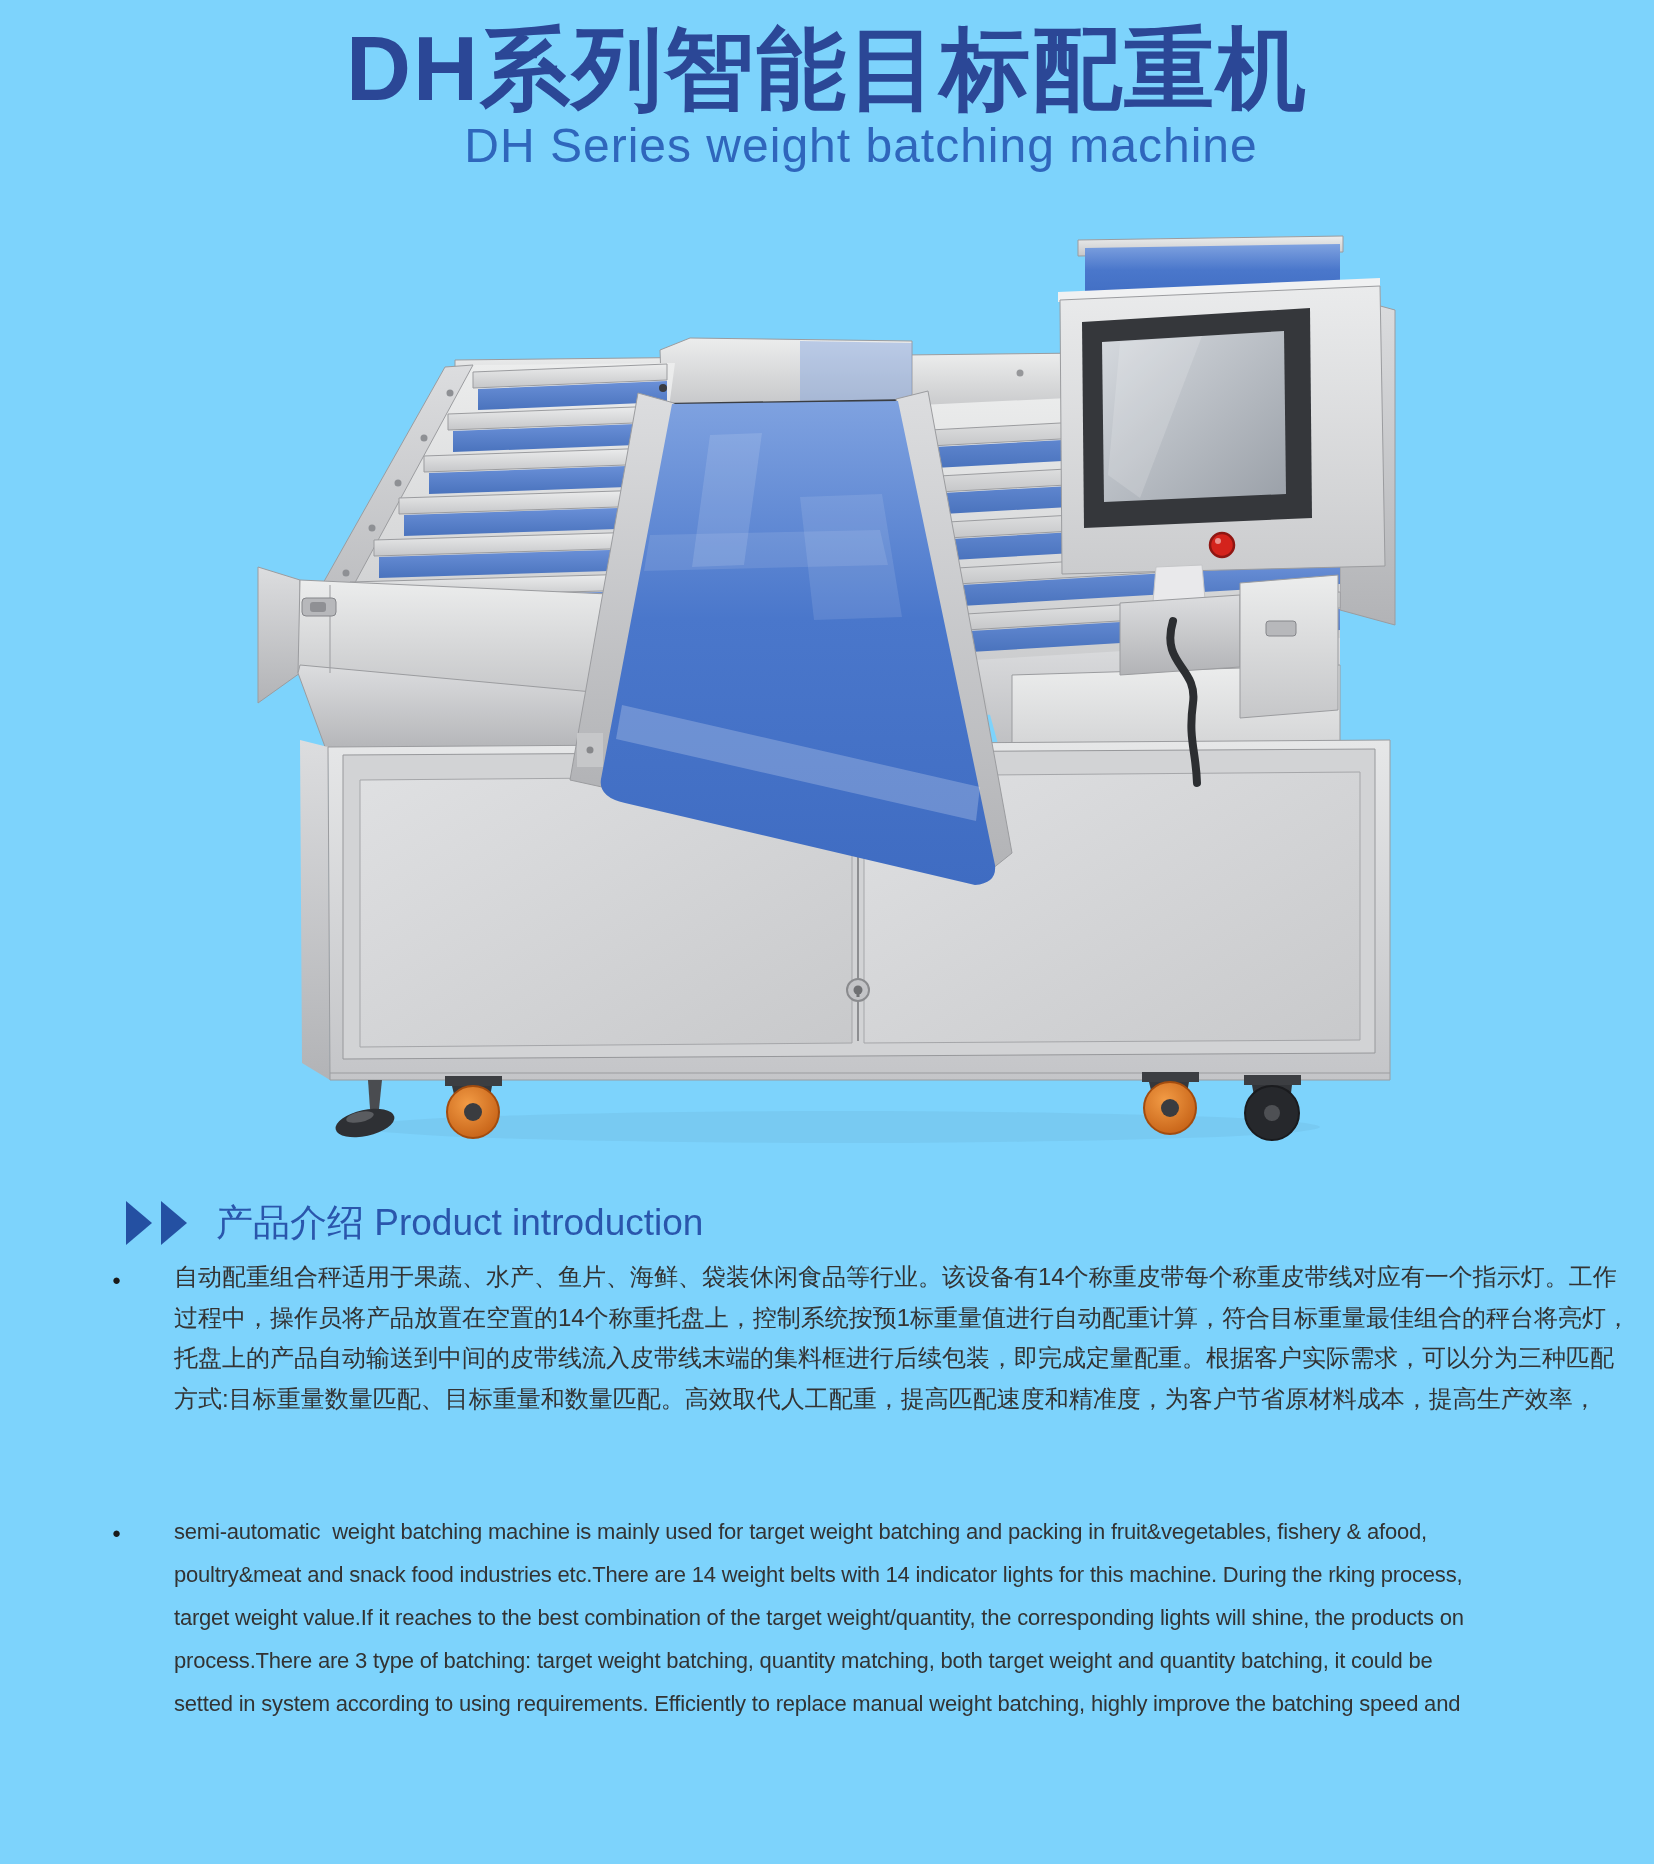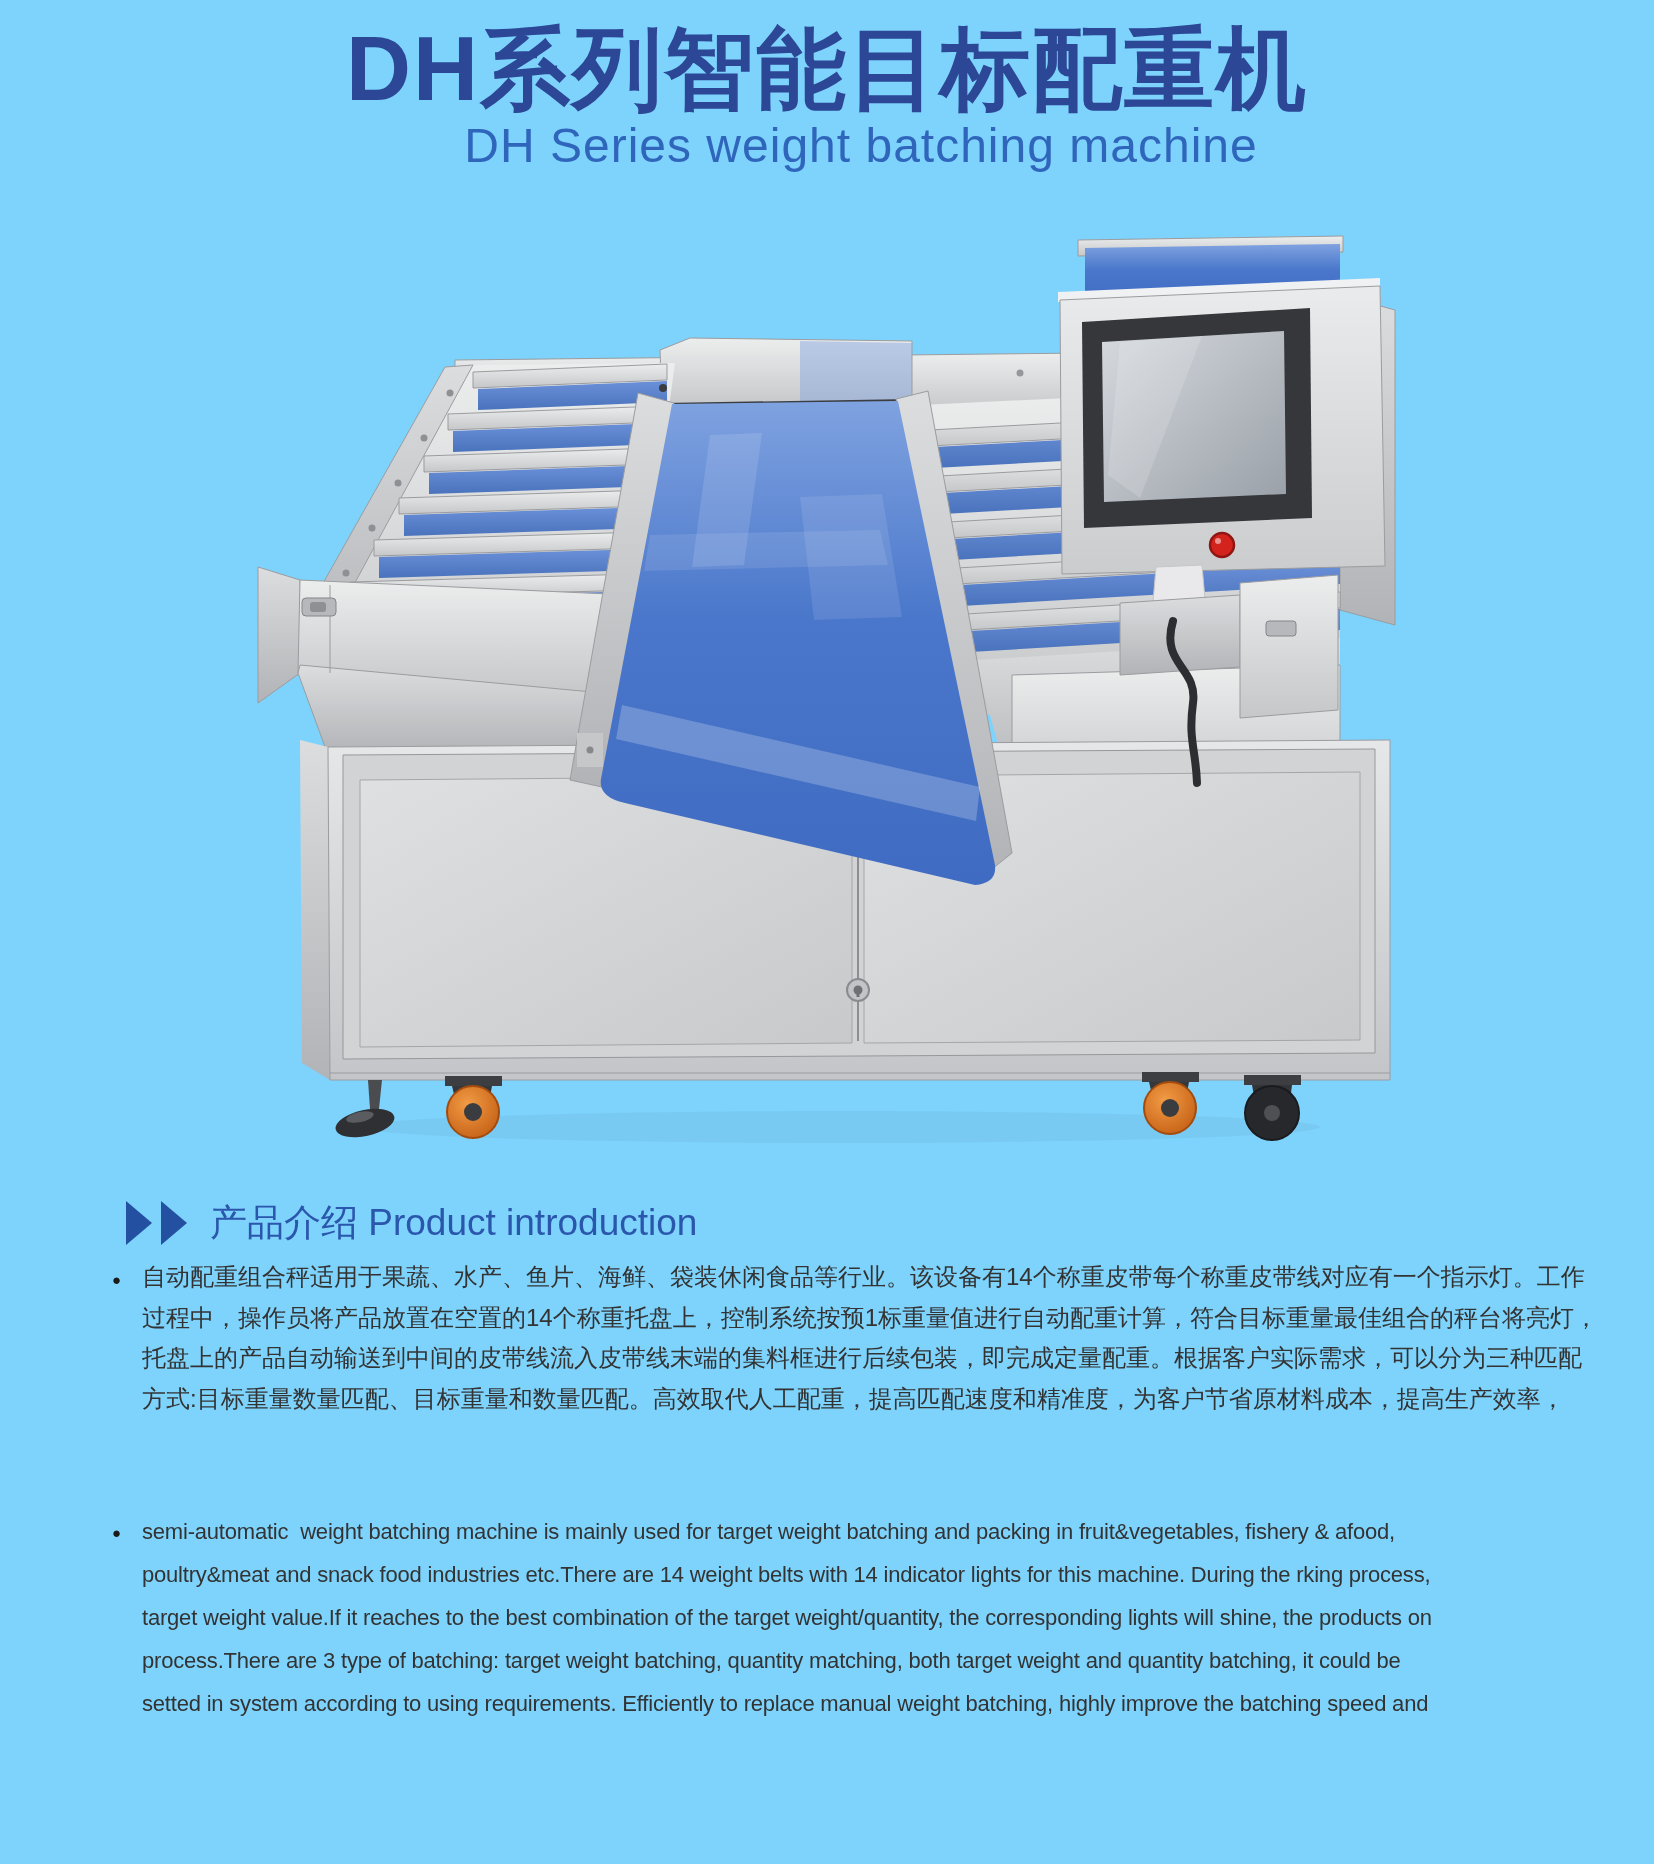--- a/index.html
+++ b/index.html
@@ -20,28 +20,28 @@
   .figure { position:absolute; left:240px; top:235px; width:1180px; height:920px; }
   .figure svg { display:block; }
 
   .section-heading { position:absolute; left:126px; top:1198px; height:50px; display:flex; align-items:center; }
   .tri {
     width:0; height:0;
     border-left:26px solid var(--arrow_blue,#2450A2);
     border-top:22px solid transparent; border-bottom:22px solid transparent;
     margin-right:9px;
   }
-  .heading-text { font-size:37px; color:var(--heading_blue,#2A56AC); margin-left:14px; white-space:nowrap; }
+  .heading-text { font-size:37px; color:var(--heading_blue,#2A56AC); margin-left:20px; white-space:nowrap; }
 
   .bullet { position:absolute; left:112px; font-size:15px; color:#1a1a1a; }
   .b-zh { top:1271px; }
   .b-en { top:1524px; }
 
   .para { position:absolute; left:142px; color:var(--body_text,#333333); }
-  .para .line { white-space:pre; }
+  .para .line { white-space:pre;margin-left:32px; }
   .para-zh { top:1257px; font-size:24px; line-height:40.5px; letter-spacing:0px; }
   .para-en { top:1510px; font-size:22px; line-height:43px; letter-spacing:-0.2px; }
 
   .e { stroke:#9b9c9f; stroke-width:1; }
 </style>
 </head>
 <body>
 
 <div class="page">
 

